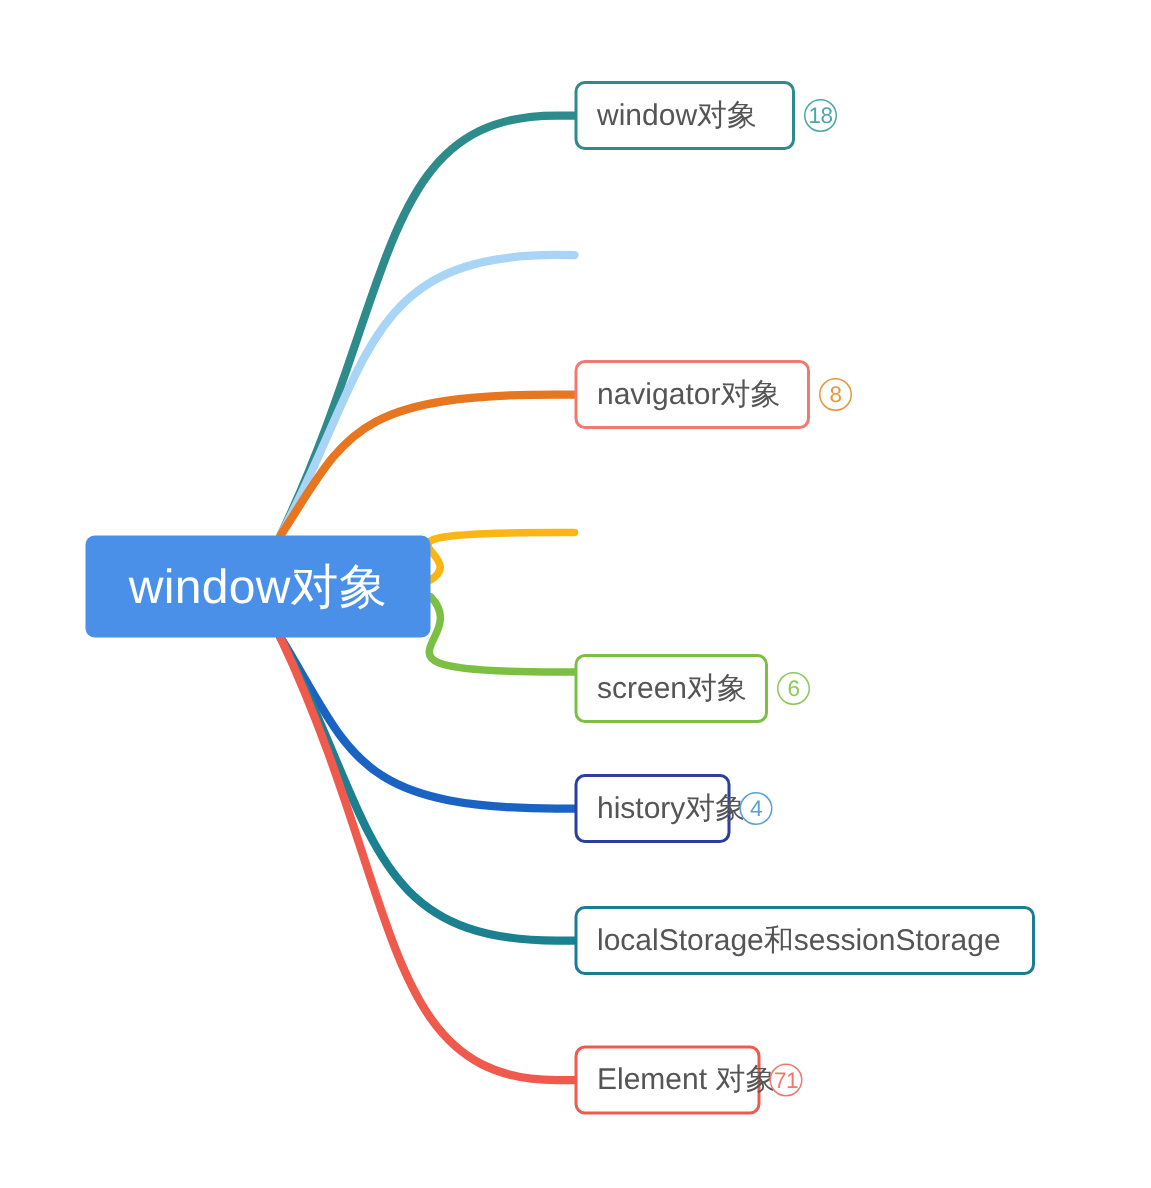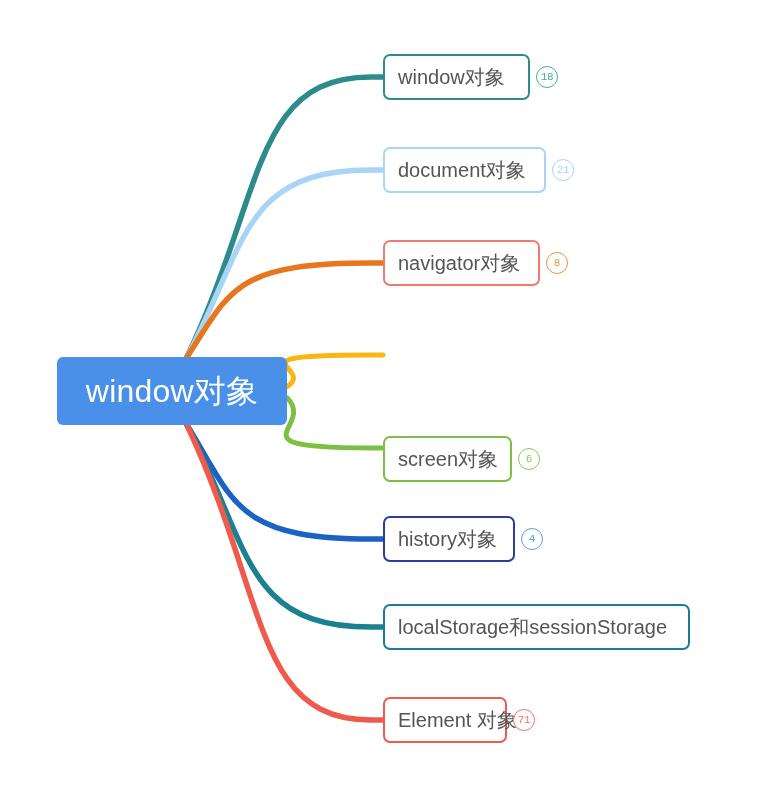--- a/index.html
+++ b/index.html
@@ -77,24 +77,23 @@
     border-radius: 50%;
     border-style: solid;
     border-width: 1.4px;
     display: flex;
     align-items: center;
     justify-content: center;
     background: #ffffff;
     box-sizing: border-box;
   }
   .badge span {
-    font-size: 11px;
+    font-size: 15px;
     line-height: 1;
     letter-spacing: -0.3px;
-    font-family: Liberation Mono, monospace;
   }
 </style>
 </head>
 <body>
 
 <div id="canvas">
 
   <svg id="connector-layer" viewBox="0 0 767 792" width="767" height="792" xmlns="http://www.w3.org/2000/svg">
       <path d="M 187 357 C 264.56666666666666 193.72, 252.4 77, 371 77 L 383 77" fill="none" stroke="#2e8b8b" stroke-width="5.5" stroke-linecap="round"></path>
       <path d="M 187 357 C 247.51666666666665 242.07999999999998, 243.1 170, 371 170 L 383 170" fill="none" stroke="#a8d4f5" stroke-width="5.5" stroke-linecap="round"></path>
@@ -110,43 +109,37 @@
     <span class="root-label">window对象</span>
   </div>
 
   <div class="topic" style="left: 383px; top: 54px; width: 147px; border-color: rgb(46, 139, 139);">
     <span class="topic-label">window对象</span>
     <span class="badge" style="border-color: rgb(74, 168, 168);">
       <span style="color: rgb(74, 168, 168);">18</span>
     </span>
   </div>
 
-  <div class="topic" style="left: 383px; top: 147px; width: 163px; border-color: rgb(168, 212, 245);">
-    <span class="topic-label">document对象</span>
-    <span class="badge" style="border-color: rgb(168, 212, 245);">
-      <span style="color: rgb(168, 212, 245);">21</span>
-    </span>
-  </div>
 
   <div class="topic" style="left: 383px; top: 240px; width: 157px; border-color: rgb(240, 122, 112);">
     <span class="topic-label">navigator对象</span>
     <span class="badge" style="border-color: rgb(232, 150, 60);">
       <span style="color: rgb(232, 150, 60);">8</span>
     </span>
   </div>
 
 
   <div class="topic" style="left: 383px; top: 436px; width: 129px; border-color: rgb(123, 192, 67);">
     <span class="topic-label">screen对象</span>
     <span class="badge" style="border-color: rgb(141, 200, 90);">
       <span style="color: rgb(141, 200, 90);">6</span>
     </span>
   </div>
 
-  <div class="topic" style="left: 383px; top: 516px; width: 132px; border-color: rgb(43, 62, 158);">
+  <div class="topic" style="left: 383px; top: 516px; width: 104px; border-color: rgb(43, 62, 158);">
     <span class="topic-label">history对象</span>
     <span class="badge" style="border-color: rgb(90, 159, 212);">
       <span style="color: rgb(90, 159, 212);">4</span>
     </span>
   </div>
 
   <div class="topic" style="left: 383px; top: 604px; width: 307px; border-color: rgb(27, 124, 149);">
     <span class="topic-label">localStorage和sessionStorage</span>
 
   </div>

